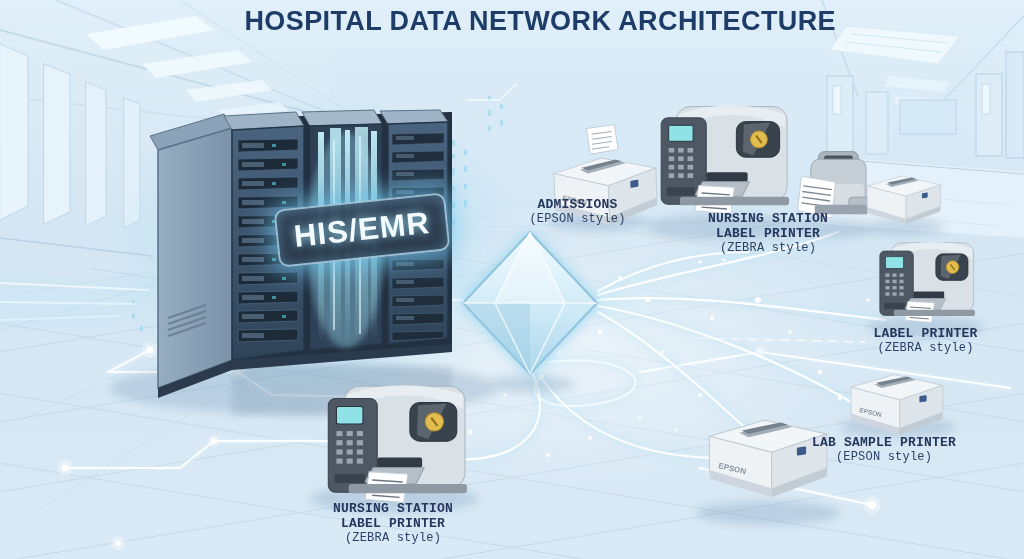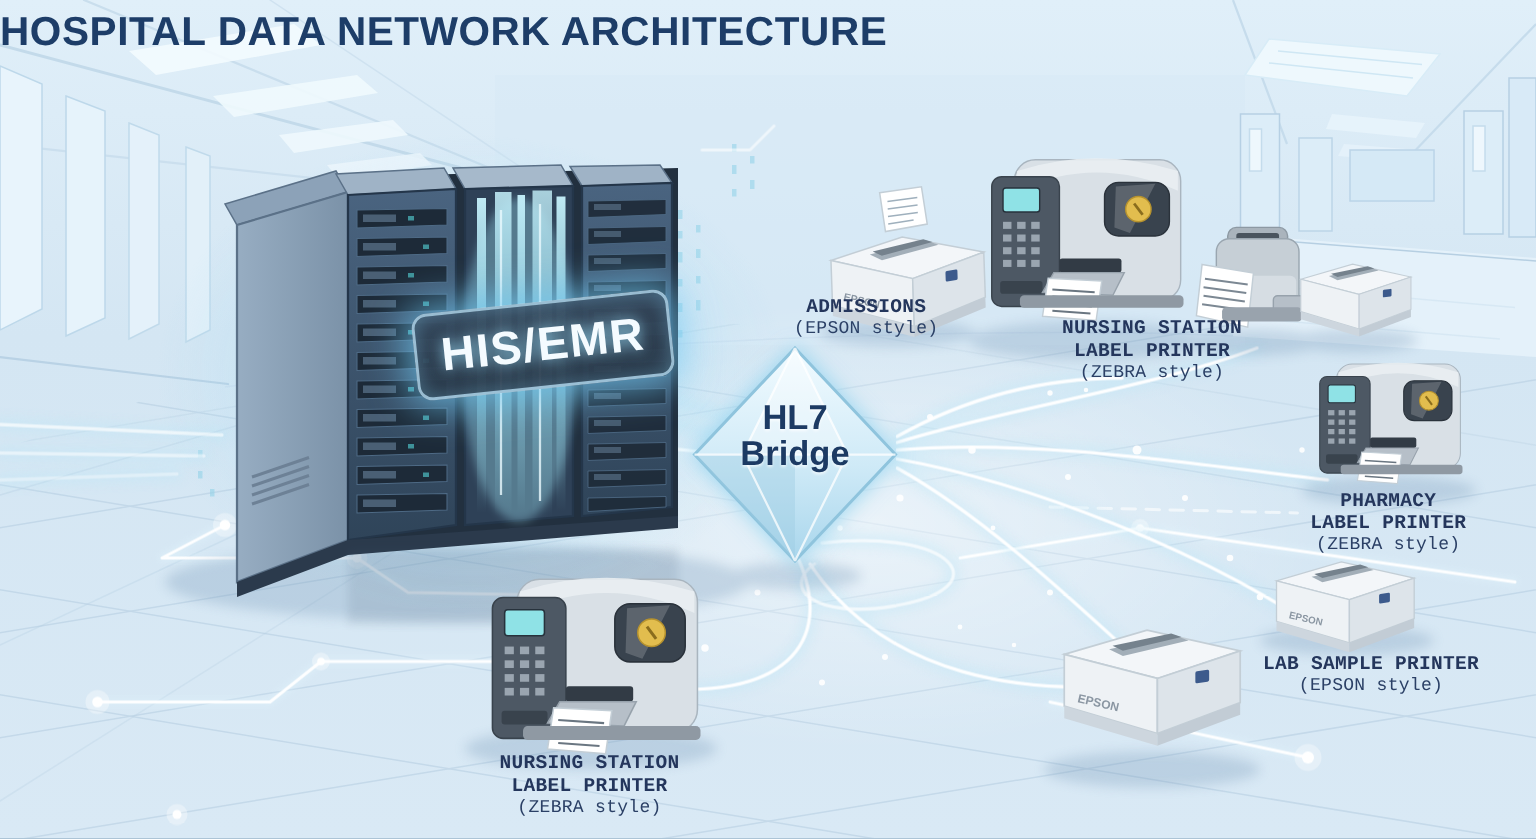--- a/index.html
+++ b/index.html
@@ -5,21 +5,21 @@
   html,body{margin:0;padding:0;background:#9db8cc;}
   .canvas{
     position:relative;width:1024px;height:559px;overflow:hidden;
     font-family:"Liberation Sans",sans-serif;
     background:linear-gradient(180deg,#e0eff9 0%,#d4e6f3 40%,#d9e9f5 100%);
   }
   .layer{position:absolute;inset:0;width:1024px;height:559px;}
   svg{display:block;}
   .title{
     position:absolute;top:6px;left:0;width:836px;margin:0;
-    text-align:left;font-size:27px;font-weight:800;letter-spacing:.4px;
+    text-align:right;font-size:27px;font-weight:800;letter-spacing:.4px;
     color:#1d3d68;z-index:30;
   }
   .badge{
     position:absolute;left:276px;top:201px;width:168px;height:54px;
     transform:rotate(-6deg);border-radius:10px;z-index:22;
     background:linear-gradient(180deg,rgba(50,67,87,.94),rgba(39,53,69,.94));
     border:2px solid rgba(191,233,255,.75);
     box-shadow:0 0 26px 5px rgba(111,200,242,.75), inset 0 0 14px rgba(140,220,255,.35);
     display:flex;align-items:center;justify-content:center;
   }
@@ -467,43 +467,38 @@
       <text x="0" y="0" transform="translate(718,468) rotate(13)" font-size="8" font-weight="bold" fill="#8a96a2" font-family="Liberation Sans, sans-serif">EPSON</text>
     </g>
   </svg>
 
   <h1 class="title">HOSPITAL DATA NETWORK ARCHITECTURE</h1>
 
   <div class="badge">
     <span>HIS/EMR</span>
   </div>
 
-  <div class="bridge-text">
-    <div>HL7</div>
-    <div>Bridge</div>
-  </div>
 
   <div class="caption" style="left:490px;top:198px;width:175px">
     <div class="cap-line">ADMISSIONS</div>
     <div class="cap-line cap-style">(EPSON style)</div>
   </div>
 
   <div class="caption" style="left:688px;top:212px;width:160px">
     <div class="cap-line">NURSING STATION</div>
     <div class="cap-line">LABEL PRINTER</div>
     <div class="cap-line cap-style">(ZEBRA style)</div>
   </div>
 
   <div class="caption" style="left:848px;top:327px;width:155px">
-    <div class="cap-line">PHARMACY</div>
     <div class="cap-line">LABEL PRINTER</div>
     <div class="cap-line cap-style">(ZEBRA style)</div>
   </div>
 
-  <div class="caption" style="left:824px;top:436px;width:180px">
+  <div class="caption" style="left:794px;top:436px;width:180px">
     <div class="cap-line">LAB SAMPLE PRINTER</div>
     <div class="cap-line cap-style">(EPSON style)</div>
   </div>
 
 
   <div class="caption" style="left:310px;top:502px;width:166px">
     <div class="cap-line">NURSING STATION</div>
     <div class="cap-line">LABEL PRINTER</div>
     <div class="cap-line cap-style">(ZEBRA style)</div>
   </div>

